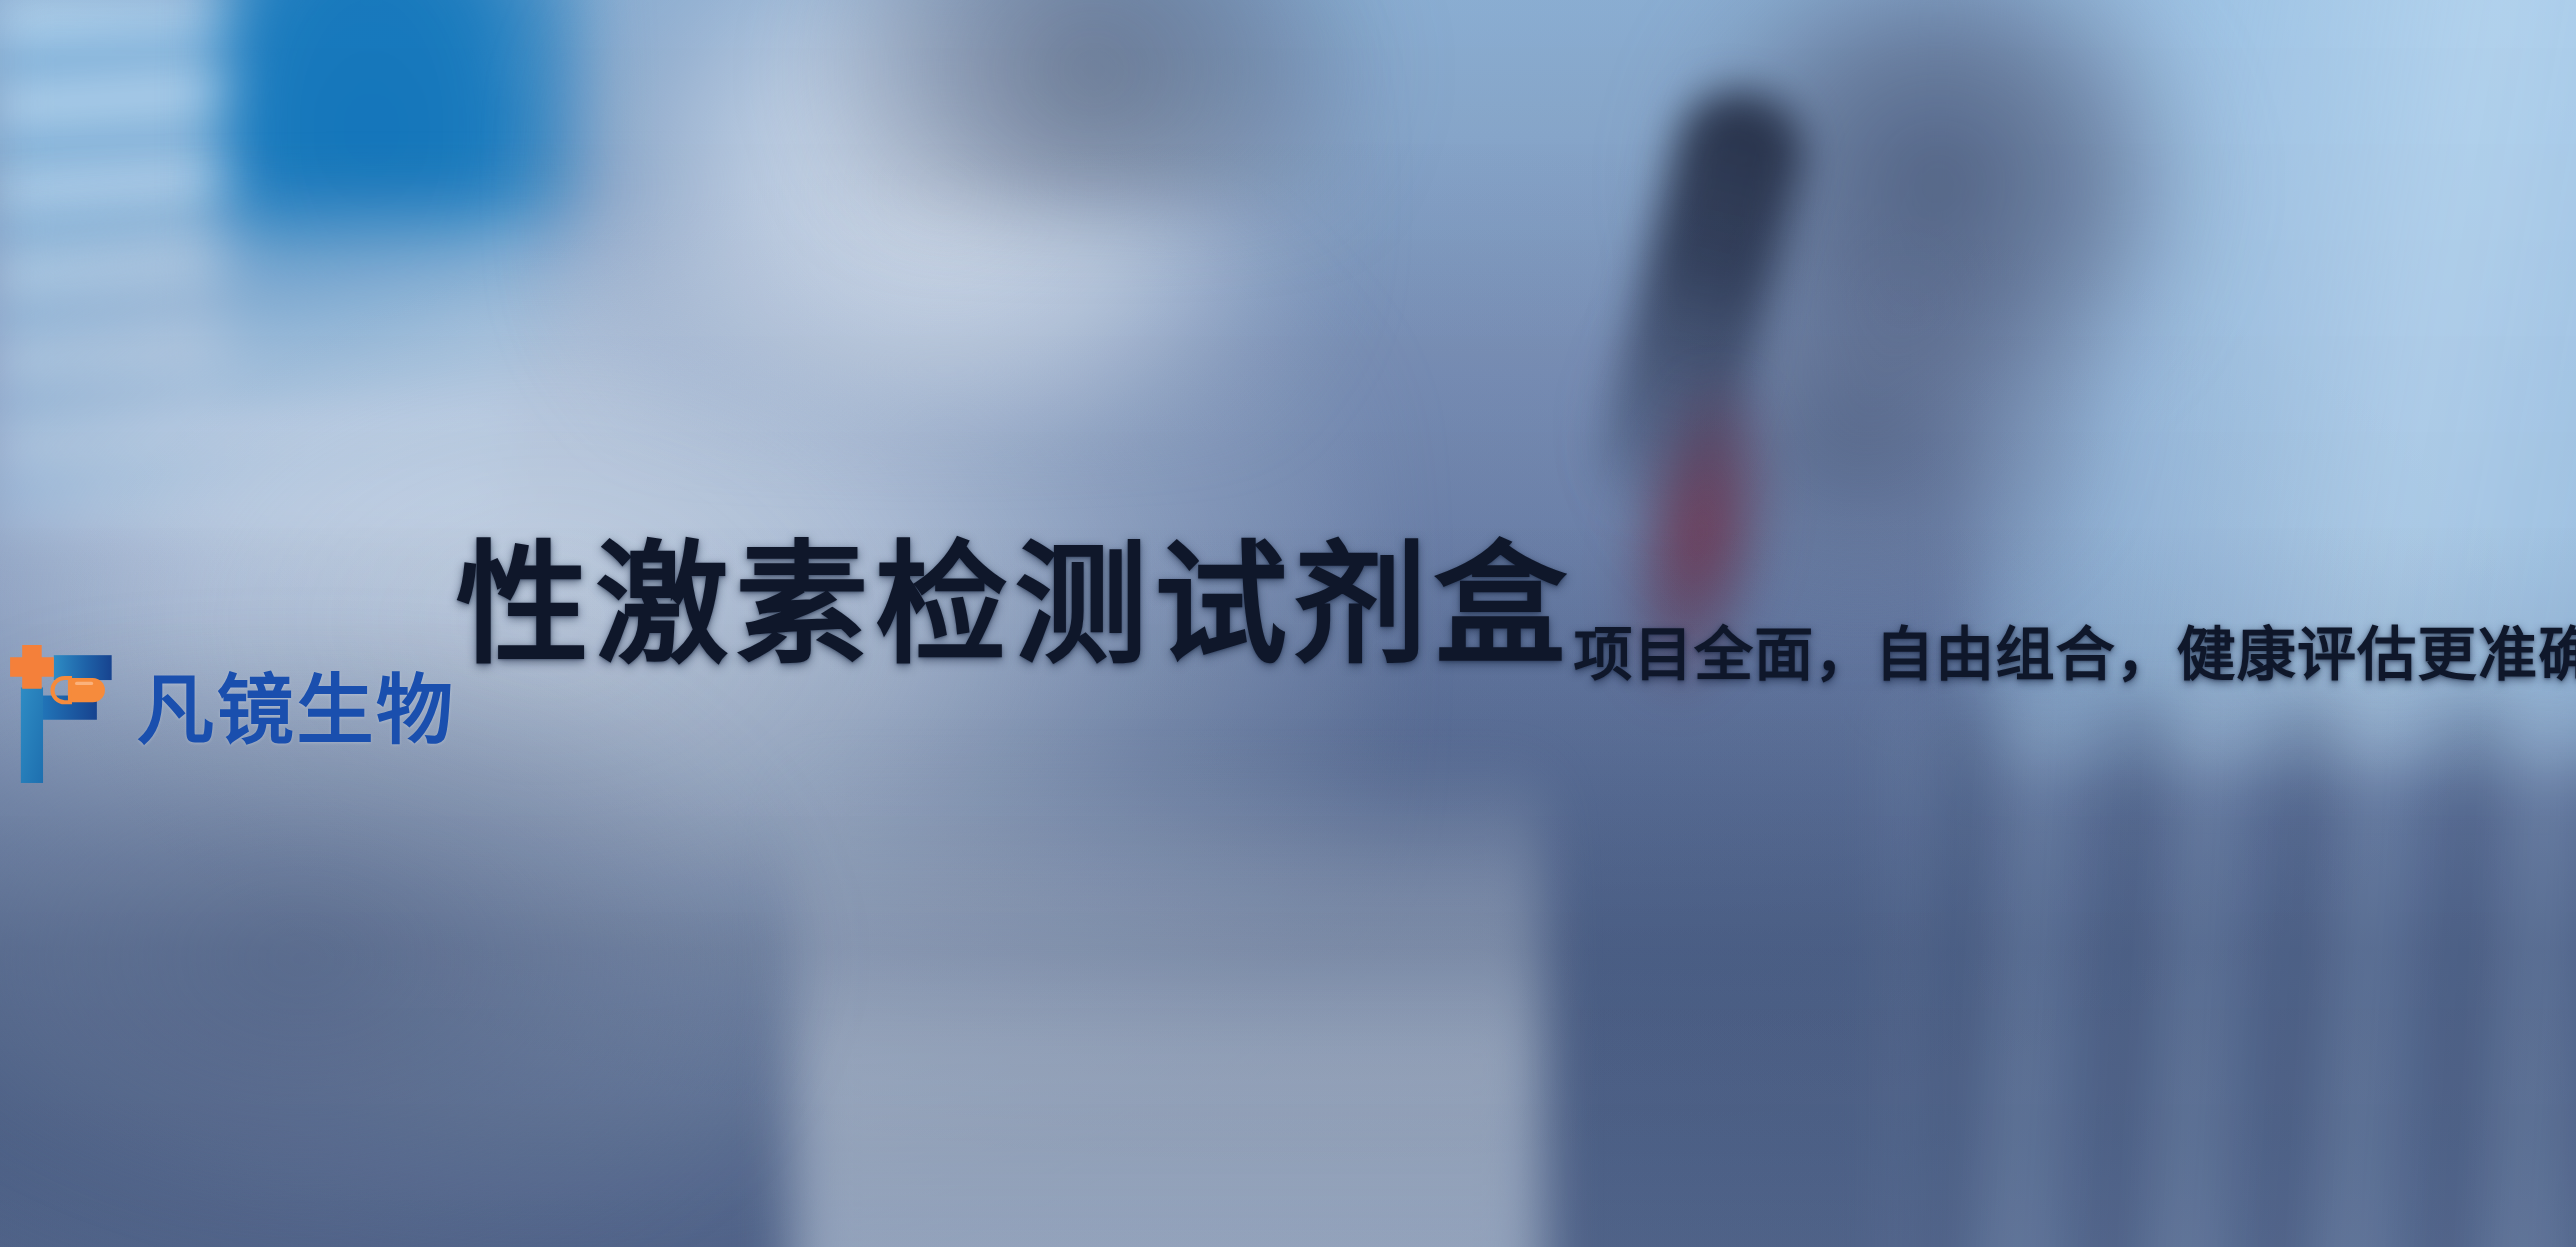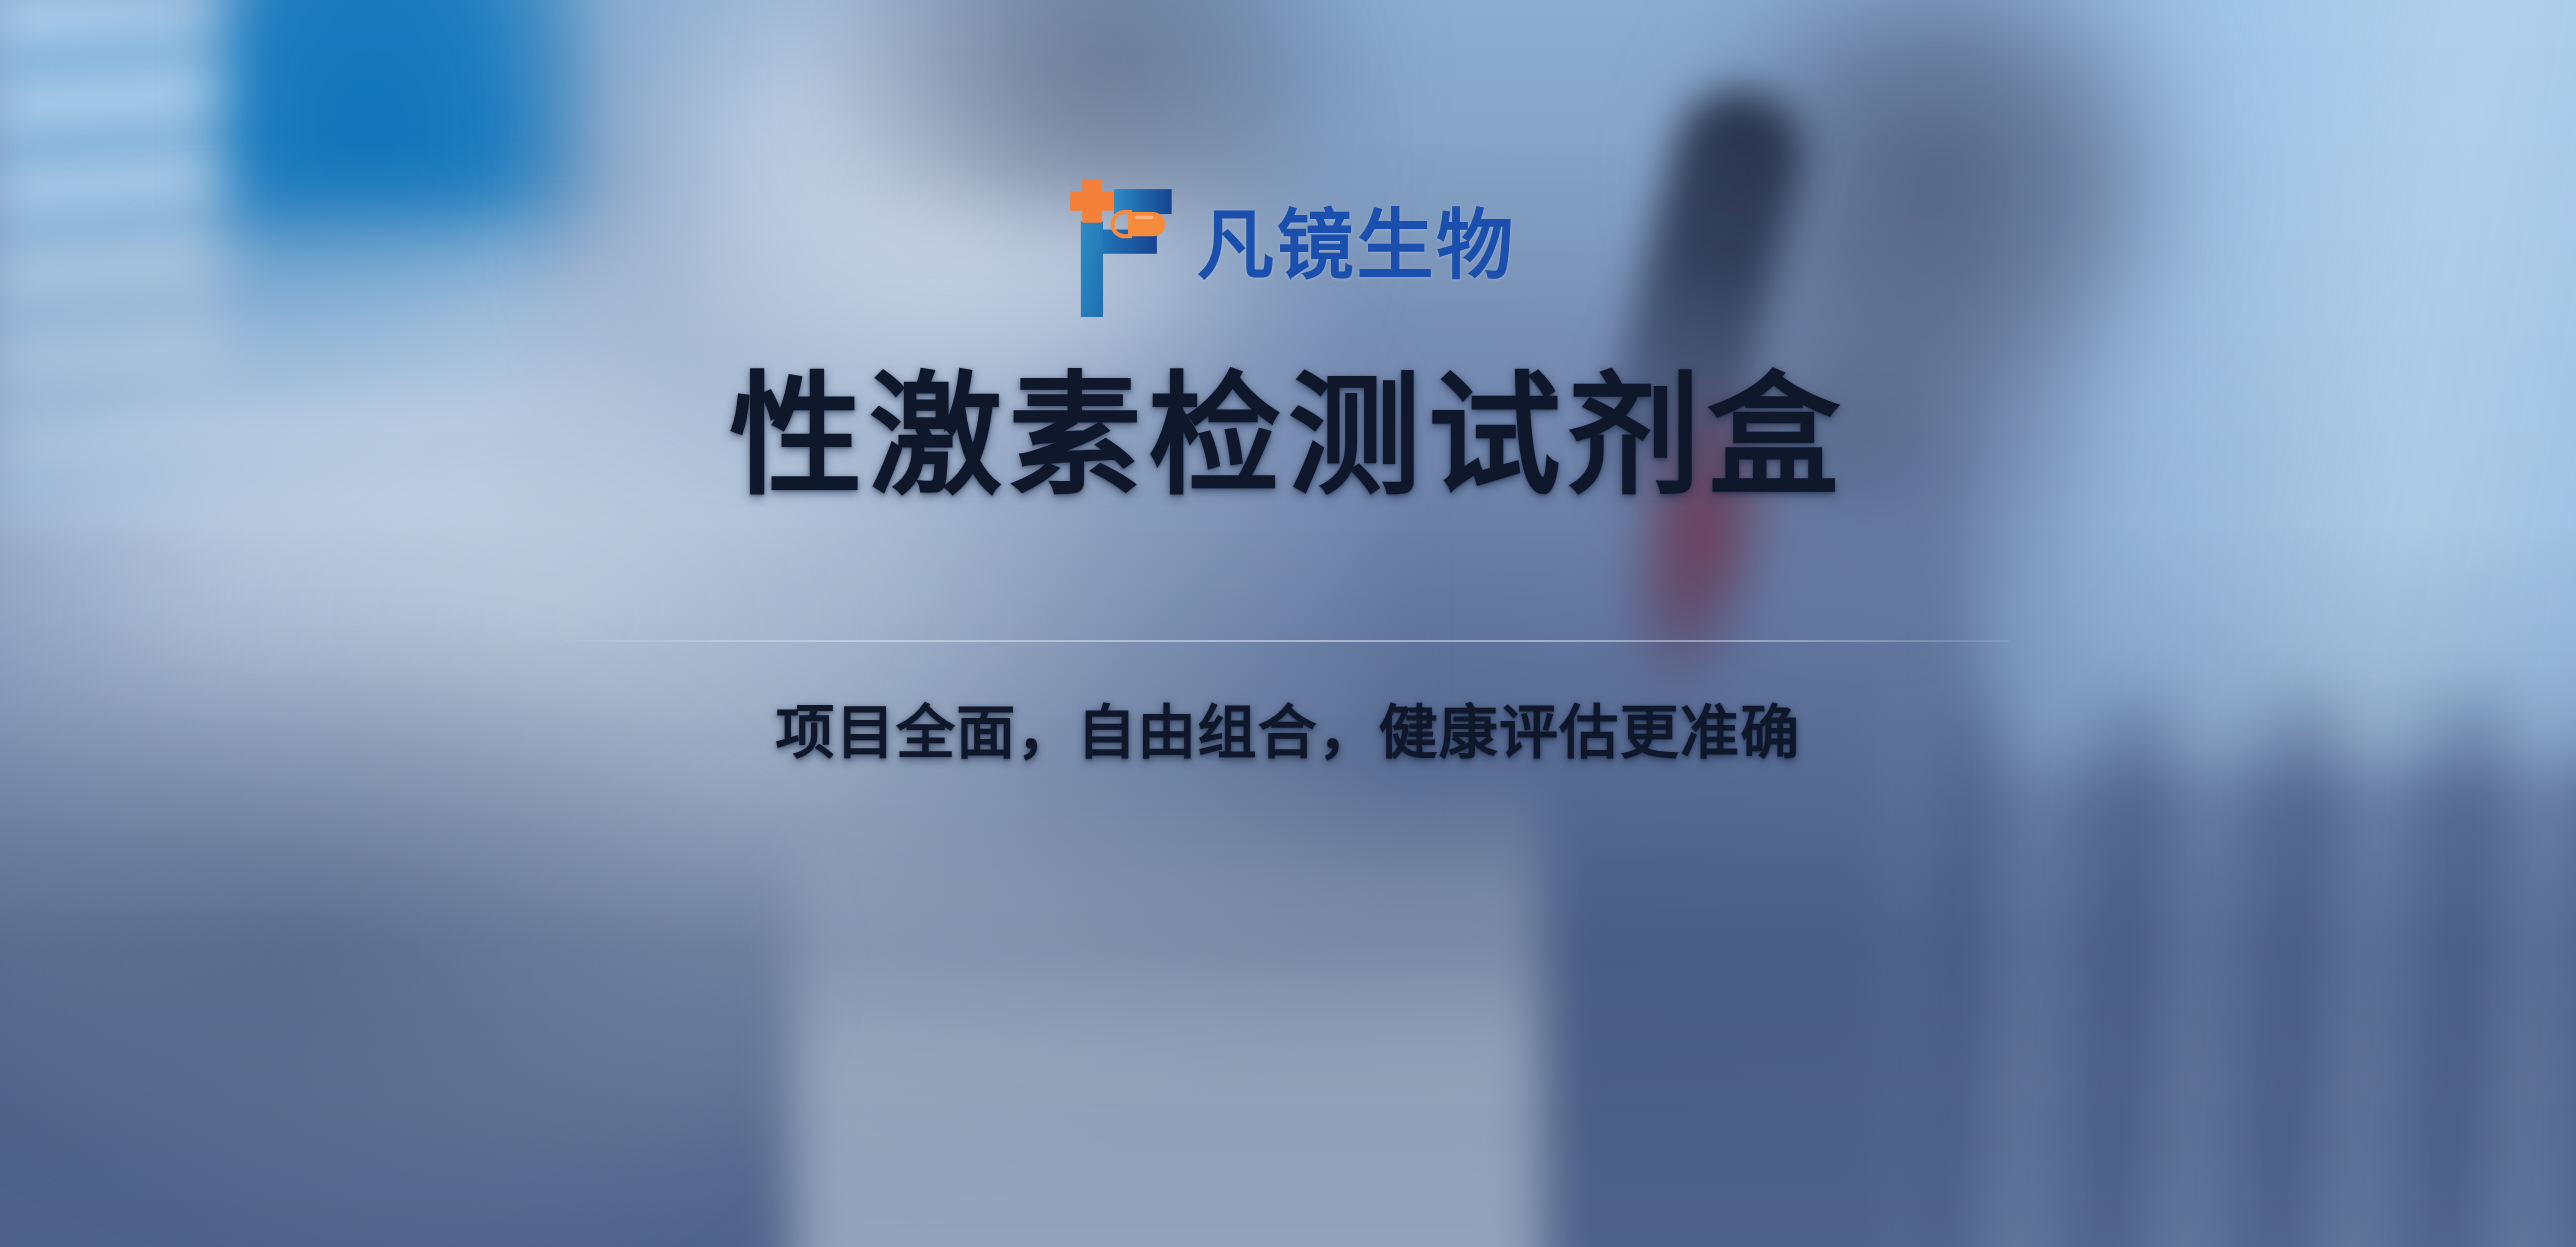--- a/index.html
+++ b/index.html
@@ -271,21 +271,21 @@
     mix-blend-mode: multiply;
   }
 
   
   .content {
     position: relative;
     z-index: 5;
     width: 100%;
     height: 100%;
     display: flex;
-    flex-direction: column;
+    flex-direction: row;
     align-items: center;
   }
 
   
   .logo-lockup {
     margin-top: 173px;
     display: flex;
     align-items: center;
     gap: 24px;
   }

